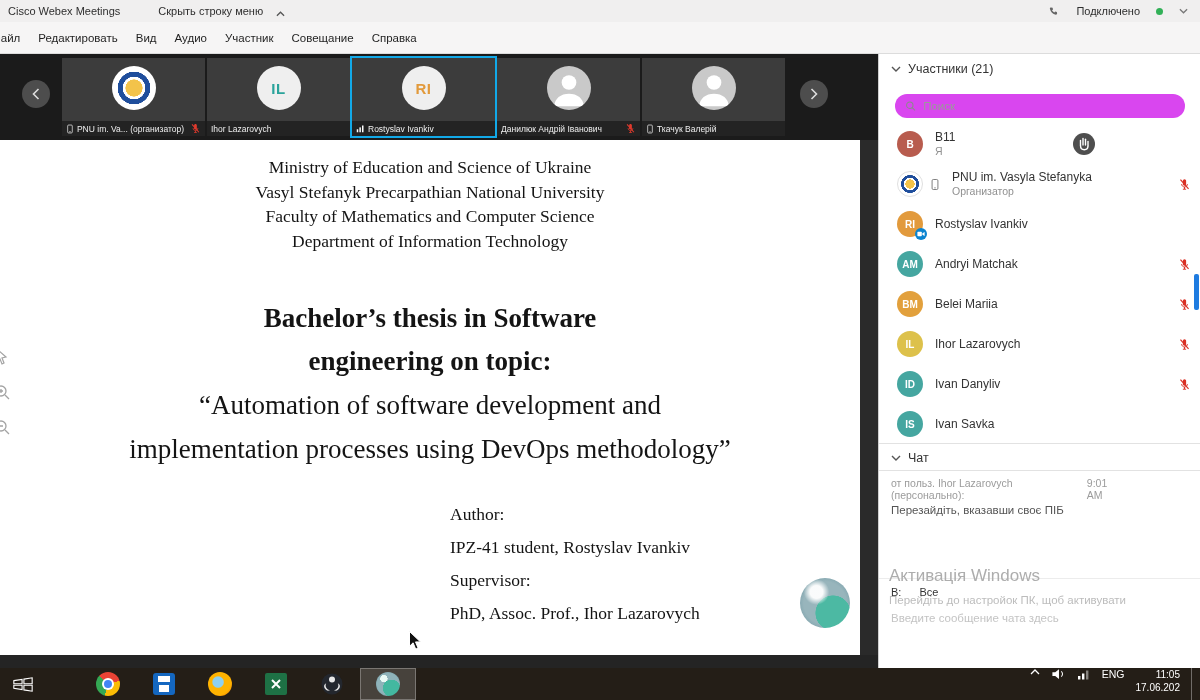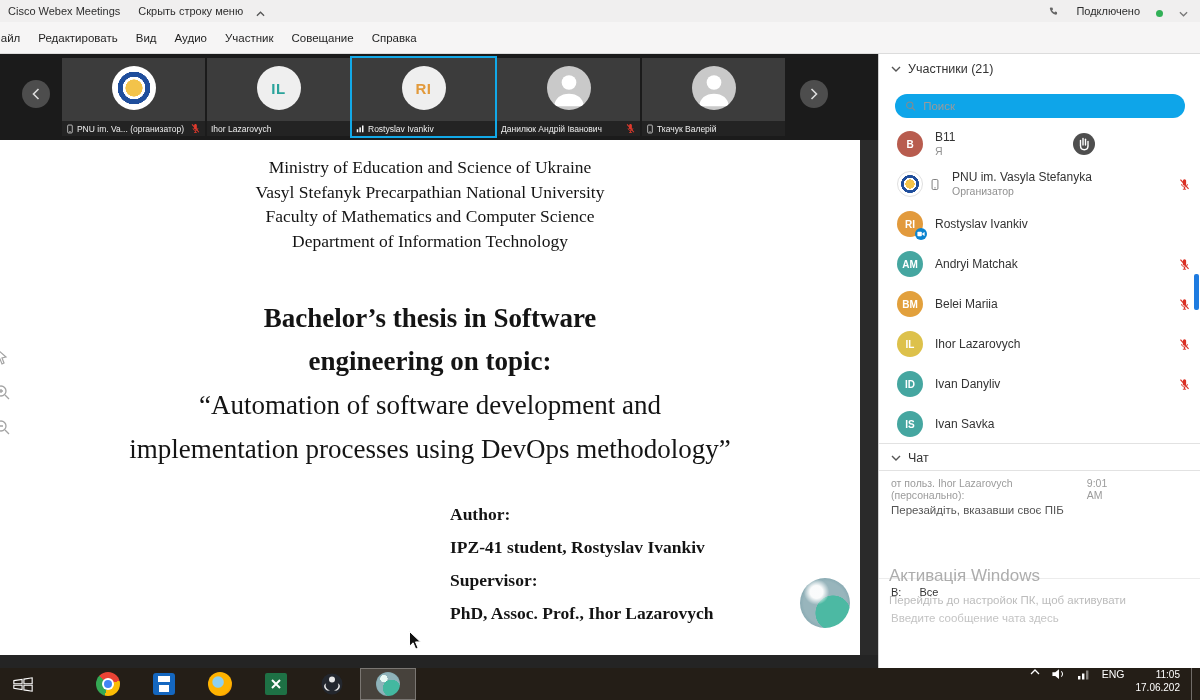--- a/index.html
+++ b/index.html
@@ -3,22 +3,22 @@
 <meta charset="utf-8">
 <style>
 *{margin:0;padding:0;box-sizing:border-box}
 html,body{width:1200px;height:700px}
 body{font-family:"Liberation Sans",sans-serif;background:#000}
 .screen{position:relative;width:1200px;height:700px;background:#fff;overflow:hidden}
 
 
 .titlebar{position:absolute;left:0;top:0;width:1200px;height:22px;background:#f0efef;display:flex;align-items:center;font-size:11px;color:#2e2e2e;z-index:5}
 .tb-title{margin-left:8px;white-space:nowrap}
-.tb-hide{margin-left:18px;display:flex;align-items:flex-end;gap:13px;cursor:pointer}
-.tb-right{margin-left:auto;margin-right:12px;display:flex;align-items:flex-end;gap:16px}
+.tb-hide{margin-left:38px;display:flex;align-items:flex-end;gap:13px;cursor:pointer}
+.tb-right{margin-left:auto;margin-right:12px;display:flex;align-items:center;gap:16px}
 .dot-green{width:7px;height:7px;border-radius:50%;background:#31b057}
 
 
 .menubar{position:absolute;left:0;top:22px;width:1200px;height:32px;background:#f6f5f5;border-bottom:1px solid #dcdcdc;display:flex;align-items:center;font-size:11.5px;color:#1f1f1f;overflow:hidden;z-index:5}
 .menu-item{padding:0 9px;line-height:32px;white-space:nowrap;cursor:pointer}
 .menu-item.first{margin-left:-17px}
 
 
 .meeting{position:absolute;left:0;top:54px;width:878px;height:614px;background:#242424}
 .strip{position:absolute;left:0;top:0;width:878px;height:86px;background:#1b1b1b}
@@ -32,32 +32,32 @@
 .t-name .grow{flex:1}
 .arrow{position:absolute;width:28px;height:28px;border-radius:50%;background:#4d4d4d;top:26px;display:flex;align-items:center;justify-content:center;cursor:pointer}
 .arrow.left{left:22px}.arrow.right{left:800px}
 
 
 .slide{position:absolute;left:0;top:86px;width:860px;height:515px;background:#fff;font-family:"Liberation Serif",serif;color:#141414;overflow:hidden}
 .gutter-r{position:absolute;left:860px;top:86px;width:18px;height:515px;background:#2a2a2a}
 .slide-head{padding-top:15px;text-align:center;font-size:17.5px;line-height:24.5px}
 .slide-title{margin-top:44px;text-align:center;font-size:27px;font-weight:bold;line-height:43px}
 .slide-quote{margin-top:0;text-align:center;font-size:27px;line-height:44px}
-.author{position:absolute;left:450px;top:358px;font-size:17.5px;font-weight:bold;line-height:33px}
+.author{position:absolute;left:450px;top:358px;font-size:17.5px;font-weight:normal;line-height:33px}
 .slide-logo{position:absolute;left:800px;top:438px;width:50px;height:50px;border-radius:50%;
  background:radial-gradient(circle at 33% 28%,rgba(255,255,255,.95) 0 13%,rgba(255,255,255,0) 26%),
             radial-gradient(circle at 66% 70%,#4cb9a3 0 36%,rgba(0,0,0,0) 37%),
             radial-gradient(circle,#98b5bc 0 60%,#64909c 100%)}
 .left-tools{position:absolute;left:-7px;top:208px;display:flex;flex-direction:column;gap:17px}
 .left-tools svg{display:block}
 
 
 .panel{position:absolute;left:878px;top:54px;width:322px;height:614px;background:#fff;border-left:1px solid #cfcfcf}
 .sec-head{display:flex;align-items:center;gap:7px;font-size:12.5px;font-weight:normal;color:#333;padding:0 12px;height:30px}
-.search{position:absolute;left:16px;top:40px;width:290px;height:24px;background:#0ea5e9;border-radius:12px;display:flex;align-items:center;padding:0 10px;gap:7px}
+.search{position:absolute;left:16px;top:40px;width:290px;height:24px;background:#d946ef;border-radius:12px;display:flex;align-items:center;padding:0 10px;gap:7px}
 .search input{border:0;background:transparent;outline:none;font-size:11.5px;width:100%;color:#333}
 .search input::placeholder{color:#9a9a9a}
 .plist{position:absolute;left:0;top:70px;width:322px;height:319px;overflow:hidden}
 .prow{position:relative;height:40px;display:flex;align-items:center;padding-left:18px;cursor:pointer}
 .pav{width:26px;height:26px;border-radius:50%;color:#fff;font-size:10px;font-weight:bold;display:flex;align-items:center;justify-content:center;flex-shrink:0;position:relative;background:#999}
 .pav.logo{background:radial-gradient(circle,#f3c34a 0 27%,#ffffff 28% 36%,#1f4e9c 37% 52%,#ffffff 53%);border:1px solid #e0e0e0}
 .ptxt{margin-left:12px;line-height:14px}
 .pname{font-size:12px;color:#333}
 .psub{font-size:10.5px;color:#909090}
 .psub:empty{display:none}

